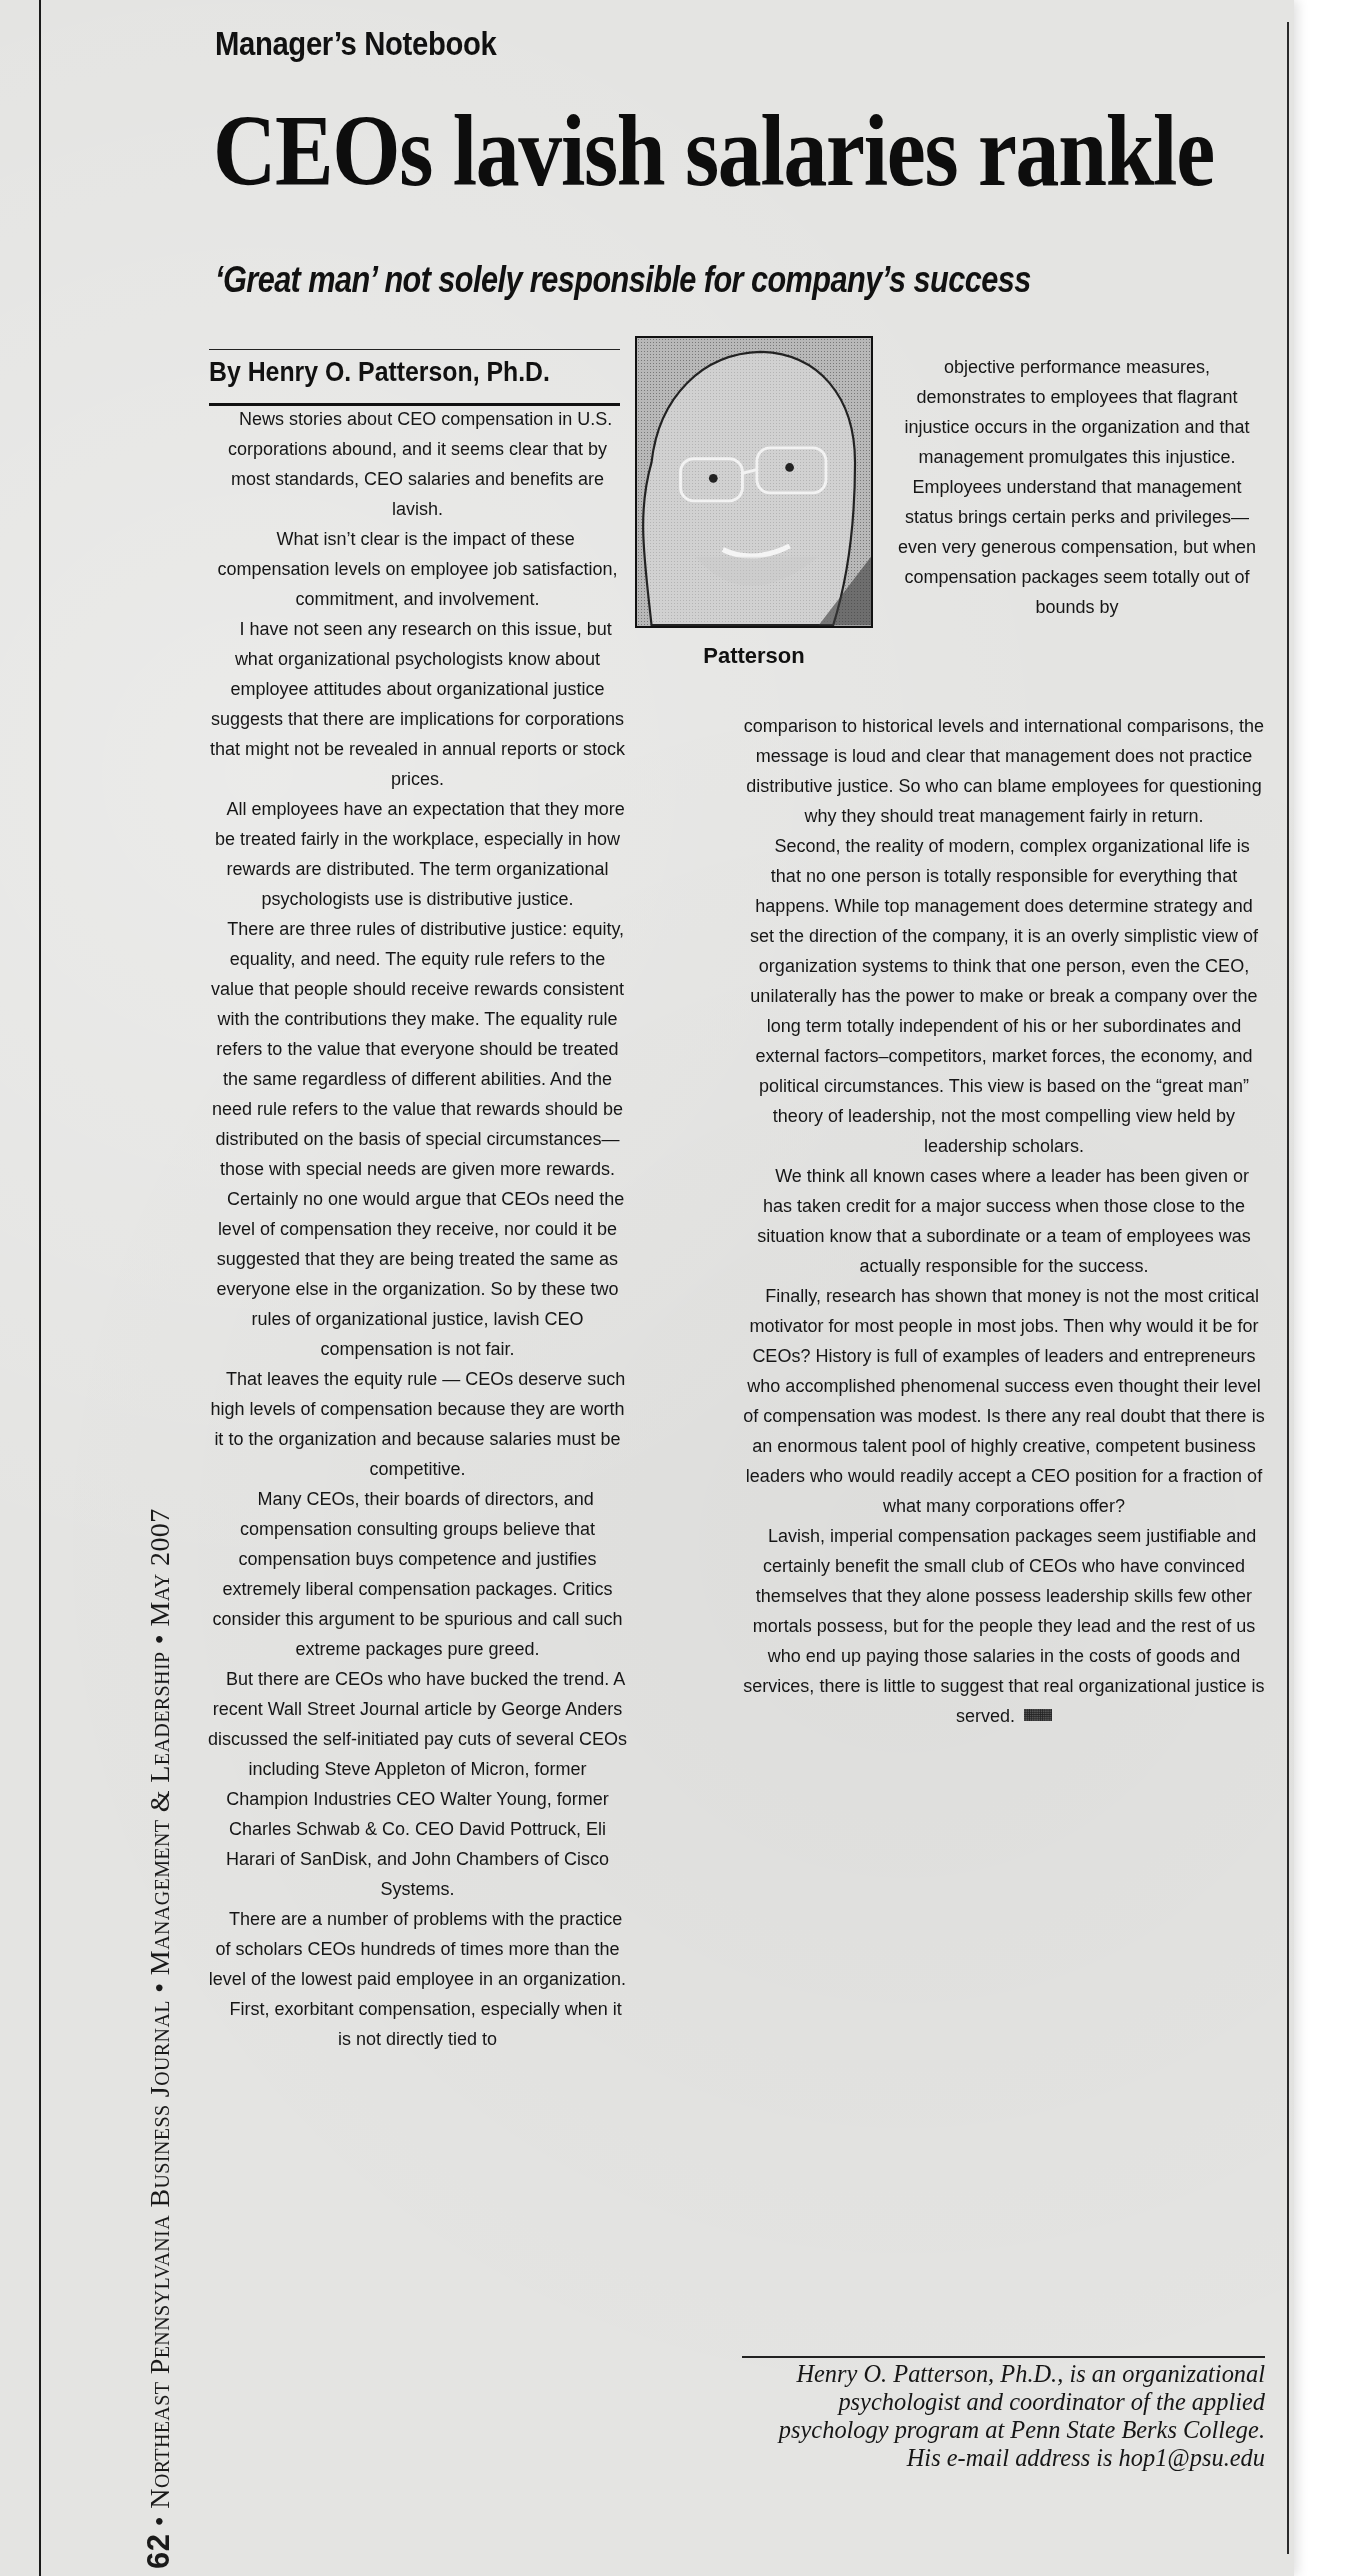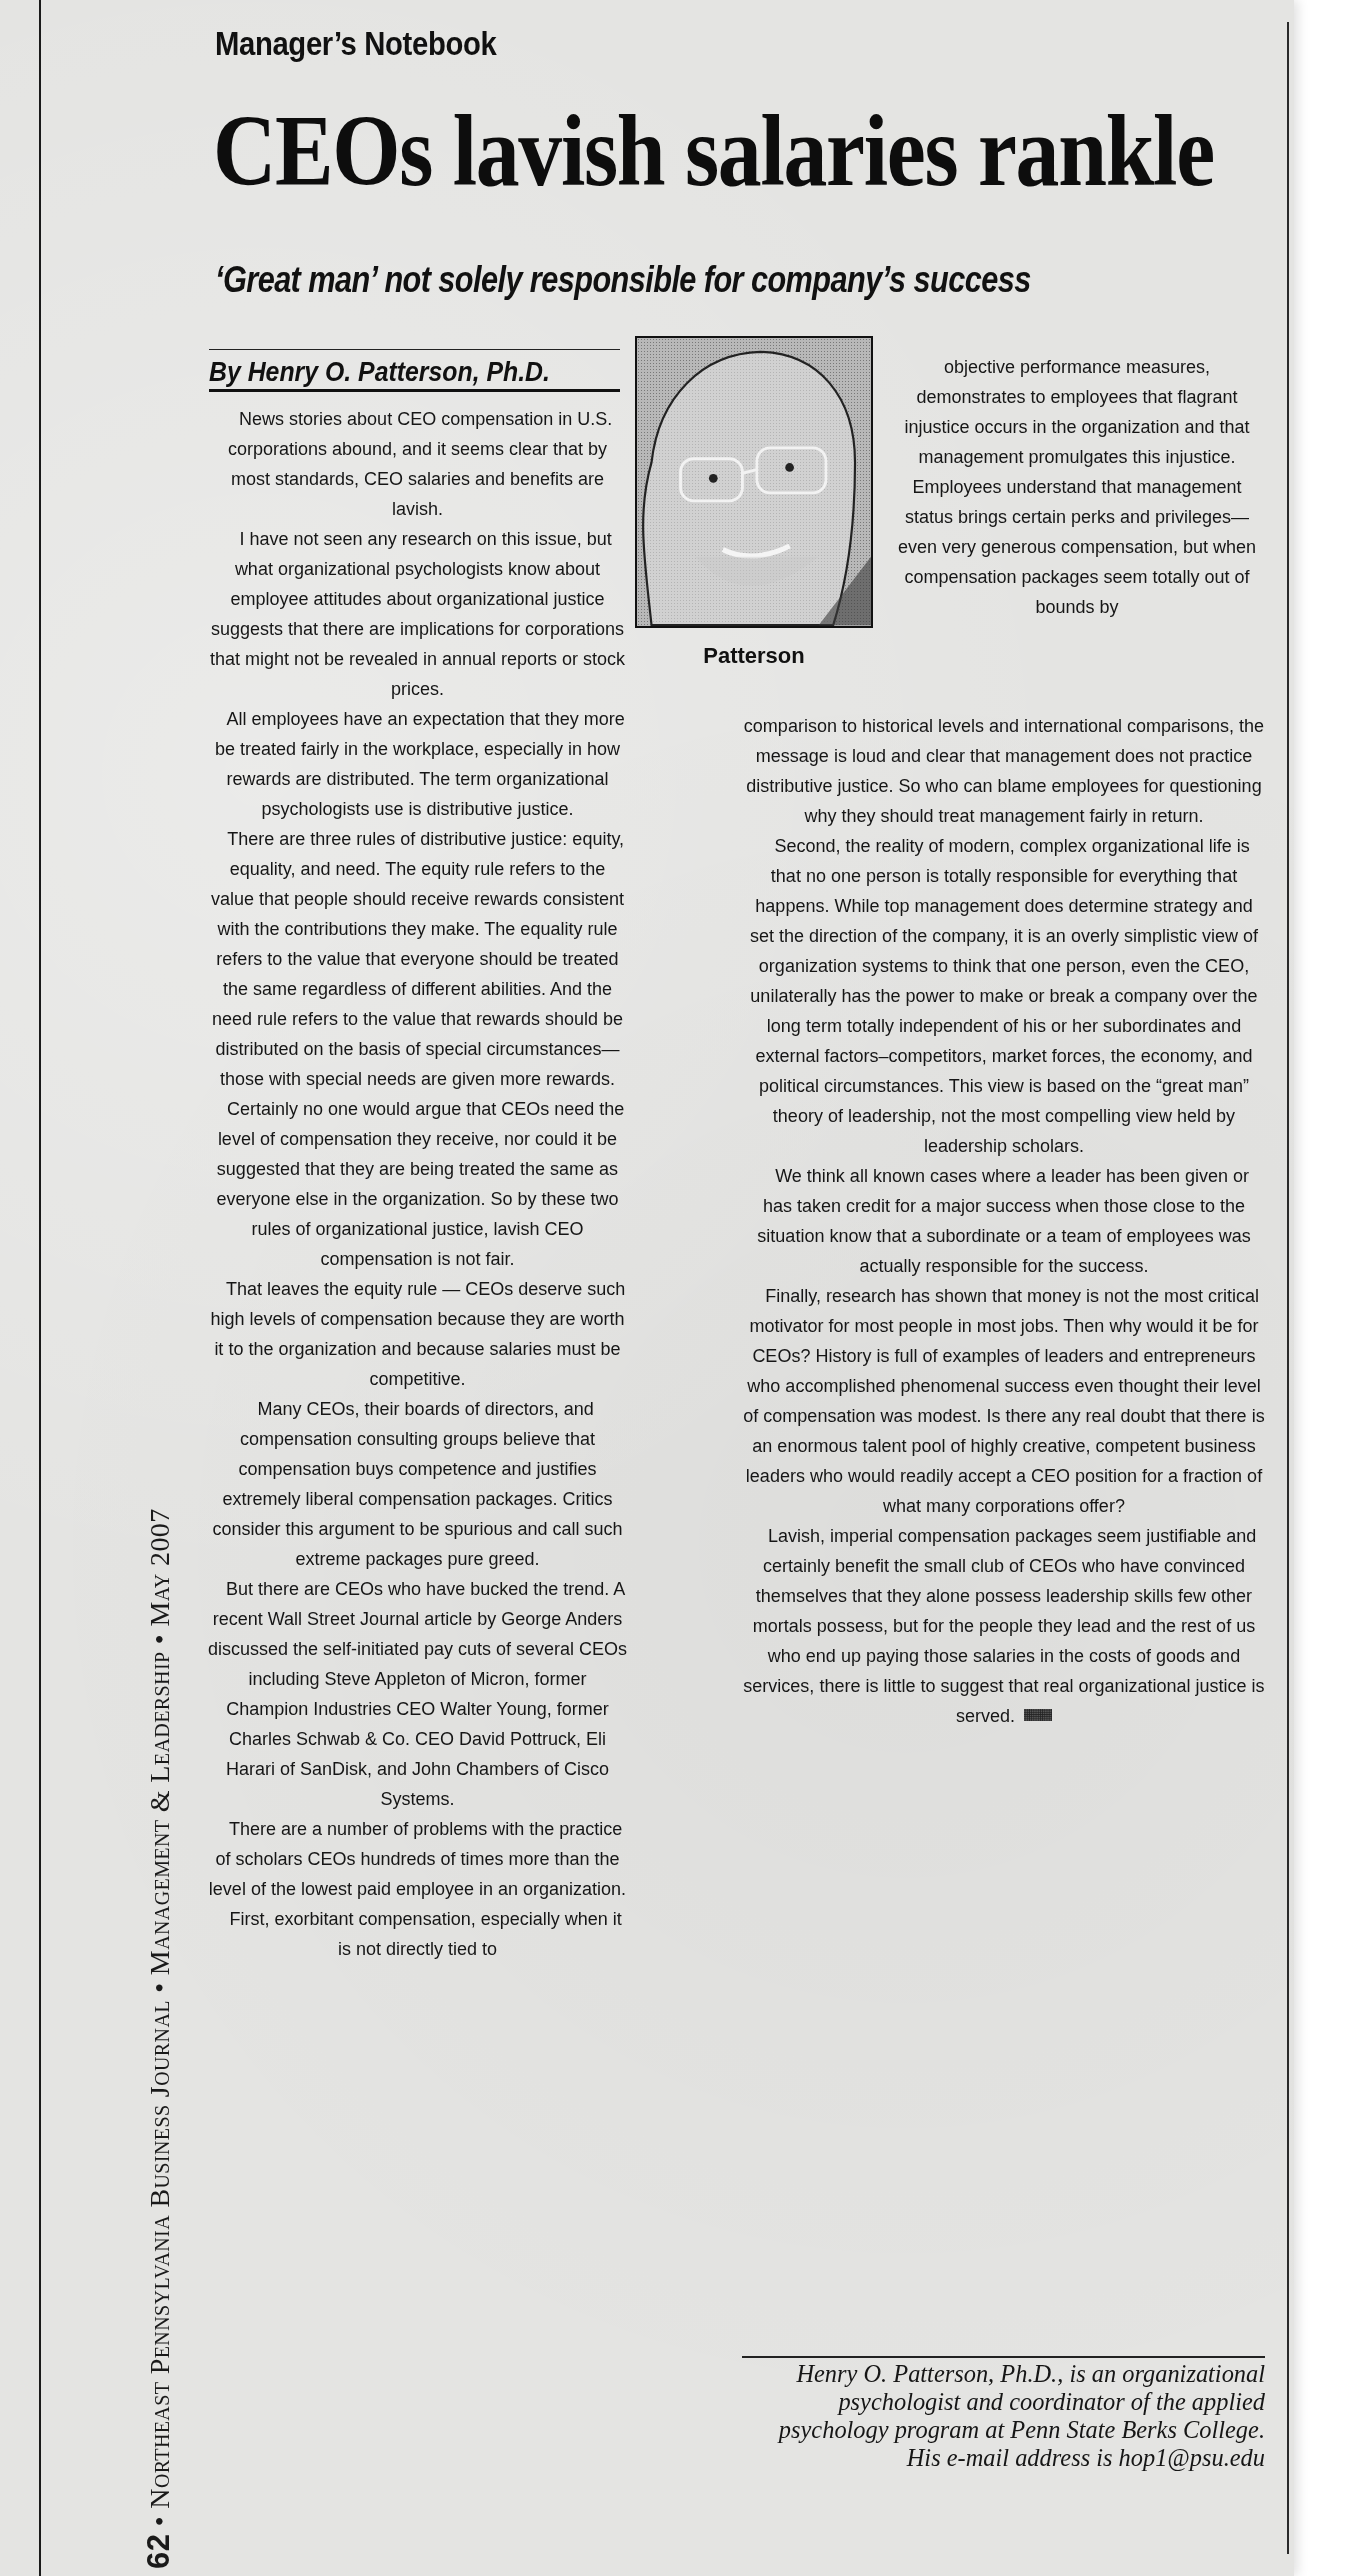--- a/index.html
+++ b/index.html
@@ -49,22 +49,21 @@
   }
   .deck {
     position: absolute; left: 215px; top: 259px;
     font-family: "Liberation Sans", sans-serif; font-weight: bold; font-style: italic;
     font-size: 37px; transform: scaleX(0.83); transform-origin: 0 0; white-space: nowrap;
     letter-spacing: -0.7px; color: #111;
   }
   .byline-wrap {
     position: absolute; left: 209px; top: 349px; width: 411px;
     border-top: 1.5px solid #222; border-bottom: 3.7px solid #111;
-    padding: 6px 0 0 0;
-    font-style: italic;
+    padding: 6px 0 14px 0;
   }
   .byline {
     font-family: "Liberation Sans", sans-serif; font-weight: bold;
     font-size: 27px; line-height: 33px; white-space: nowrap;
     transform: scaleX(0.92); transform-origin: 0 0; color: #111;
   }
   .photo {
     position: absolute; left: 635px; top: 336px; width: 238px; height: 292px;
     border: 2.2px solid #111; box-sizing: border-box; overflow: hidden;
     background:
@@ -130,20 +129,21 @@
       <circle cx="105" cy="192" r="6" fill="#222"></circle>
       <circle cx="210" cy="177" r="6" fill="#222"></circle>
       <path d="M118 290 Q160 310 210 285" fill="none" stroke="#f5f5f5" stroke-width="7"></path>
       <path d="M80 300 Q150 380 250 300" fill="rgba(200,200,200,0.4)"></path>
     </svg>
   </div>
   <div class="caption">Patterson</div>
 
   <div class="col col1">
     <p>News stories about CEO compensation in U.S. corporations abound, and it seems clear that by most standards, CEO salaries and benefits are lavish.</p>
+    <p>What isn’t clear is the impact of these compensation levels on employee job satisfaction, commitment, and involvement.</p>
     <p>I have not seen any research on this issue, but what organizational psychologists know about employee attitudes about organizational justice suggests that there are implications for corporations that might not be revealed in annual reports or stock prices.</p>
     <p>All employees have an expectation that they more be treated fairly in the workplace, especially in how rewards are distributed. The term organizational psychologists use is distributive justice.</p>
     <p>There are three rules of distributive justice: equity, equality, and need. The equity rule refers to the value that people should receive rewards consistent with the contributions they make. The equality rule refers to the value that everyone should be treated the same regardless of different abilities. And the need rule refers to the value that rewards should be distributed on the basis of special circumstances—those with special needs are given more rewards.</p>
     <p>Certainly no one would argue that CEOs need the level of compensation they receive, nor could it be suggested that they are being treated the same as everyone else in the organization. So by these two rules of organizational justice, lavish CEO compensation is not fair.</p>
     <p>That leaves the equity rule — CEOs deserve such high levels of compensation because they are worth it to the organization and because salaries must be competitive.</p>
     <p>Many CEOs, their boards of directors, and compensation consulting groups believe that compensation buys competence and justifies extremely liberal compensation packages. Critics consider this argument to be spurious and call such extreme packages pure greed.</p>
     <p>But there are CEOs who have bucked the trend. A recent Wall Street Journal article by George Anders discussed the self-initiated pay cuts of several CEOs including Steve Appleton of Micron, former Champion Industries CEO Walter Young, former Charles Schwab &amp; Co. CEO David Pottruck, Eli Harari of SanDisk, and John Chambers of Cisco Systems.</p>
     <p>There are a number of problems with the practice of scholars CEOs hundreds of times more than the level of the lowest paid employee in an organization.</p>
     <p>First, exorbitant compensation, especially when it is not directly tied to</p>
   </div>

